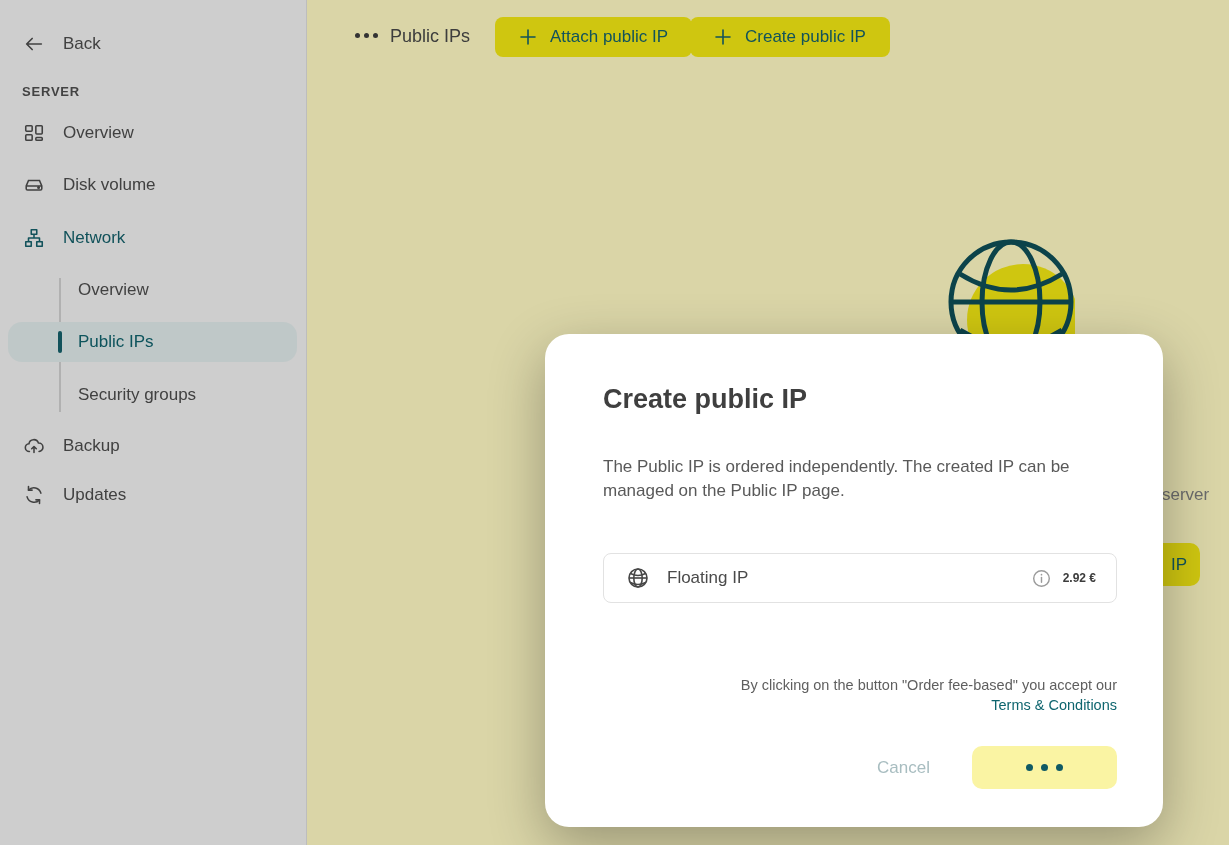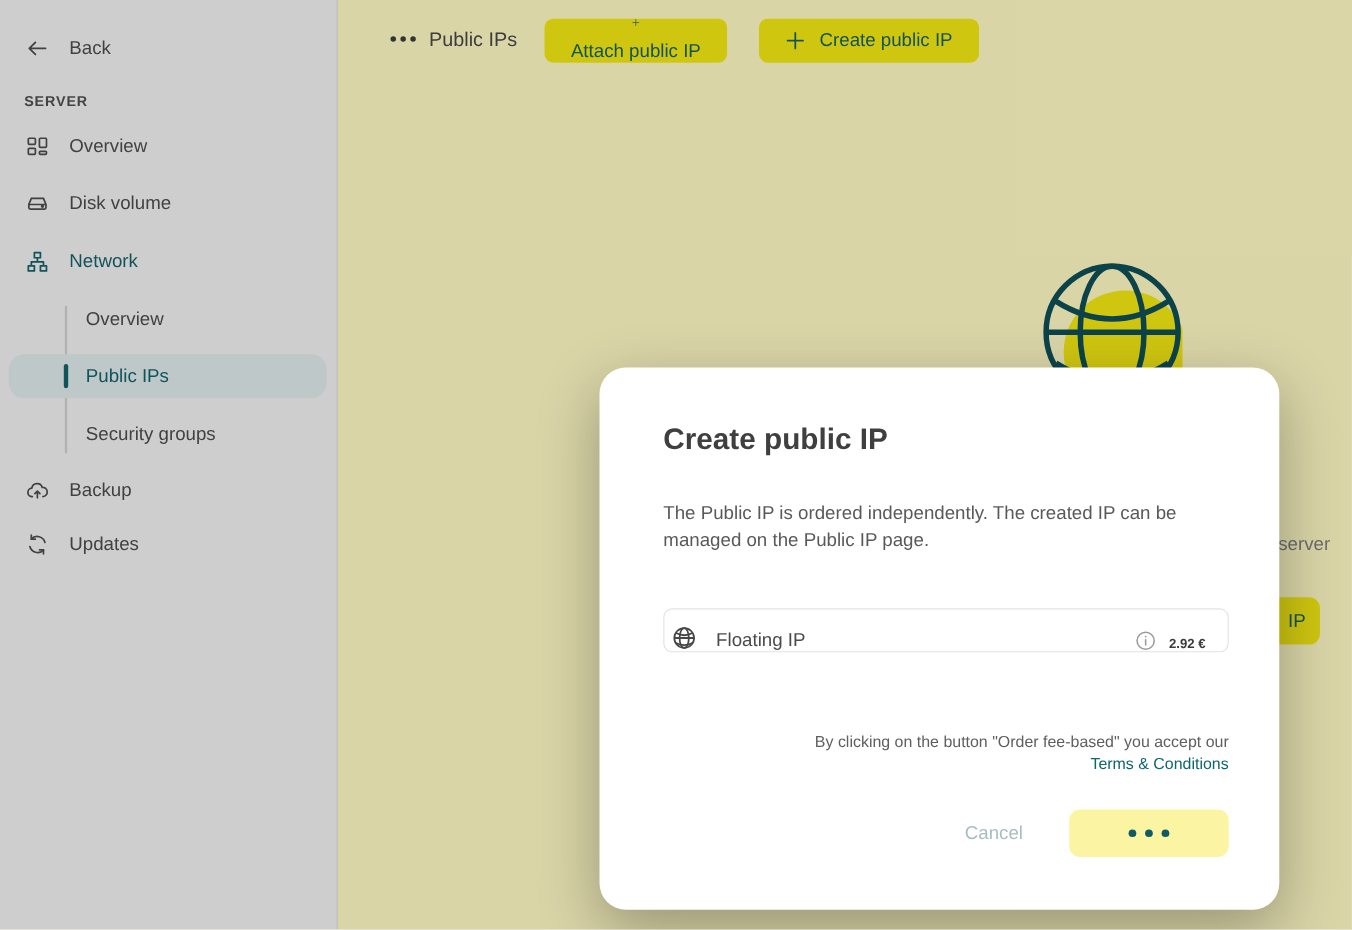--- a/index.html
+++ b/index.html
@@ -36,40 +36,40 @@
   .row-backup  { left:22px; top:434px; }
   .row-updates { left:22px; top:483px; }
 
   
   .main-header-dots { position:absolute; left:355px; top:33px; display:flex; gap:4px; }
   .main-header-dots i { width:5px; height:5px; border-radius:50%; background:#3c3c3c; display:block; }
   .main-title { position:absolute; left:390px; top:26px; font-size:18px; color:#474747; }
   .btn-yellow { position:absolute; top:17px; height:40px; background:#f2e713; color:#15616a;
     border:none; border-radius:8px; font-size:17px; font-family:inherit;
     display:flex; align-items:center; gap:13px; padding:0 24px; cursor:pointer; }
-  .btn-attach { left:495px;flex-direction:column; }
+  .btn-attach { left:495px; }
   .btn-create { left:690px; }
   .plus-ic { width:18px; height:18px; display:block; }
 
   
   .globe-illu { position:absolute; left:947px; top:238px; width:128px; height:128px; }
   .empty-text-frag { position:absolute; left:1162px; top:485px; font-size:17px; color:#7d7d7d; }
   .empty-btn-frag { position:absolute; left:1023px; top:543px; width:177px; height:43px;
     background:#f2e713; color:#15616a; border:none; border-radius:10px; font-size:17px;
     font-family:inherit; cursor:pointer; text-align:right; padding-right:13px; }
 
   
   .overlay { position:absolute; inset:0; background:rgba(0,0,0,0.14); z-index:10; }
   .modal { position:absolute; left:545px; top:334px; width:618px; height:493px;
     background:#ffffff; border-radius:24px; z-index:20;
     box-shadow:0 18px 55px rgba(0,0,0,0.30); padding:50px 46px 0 58px; }
   .modal-title { font-size:27px; font-weight:bold; color:#3f3f3f; }
   .modal-desc { margin-top:40px; max-width:522px; font-size:17px; line-height:24px; color:#595959; }
-  .option-row { margin-top:50px; height:40px; border:1px solid #e2e2e2; border-radius:8px;
-    display:flex; align-items:flex-end; padding:0 20px 0 6px; cursor:pointer; }
+  .option-row { margin-top:50px; height:50px; border:1px solid #e2e2e2; border-radius:8px;
+    display:flex; align-items:center; padding:0 20px 0 22px; cursor:pointer; }
   .option-row .glb { width:24px; height:24px; color:#474747; }
   .option-label { margin-left:17px; font-size:17px; color:#4a4a4a; }
   .option-spacer { flex:1; }
   .info-ic { width:19px; height:19px; color:#9b9b9b; cursor:pointer; }
   .option-price { margin-left:12px; font-size:12px; font-weight:bold; color:#3c3c3c; }
   .terms { margin-top:72px; text-align:right; font-size:14.5px; line-height:20px; color:#5f5f5f; }
   .terms a { color:#0e656e; text-decoration:none; cursor:pointer; }
   .modal-footer { margin-top:31px; display:flex; justify-content:flex-end; align-items:center; }
   .cancel-link { font-size:17px; color:#a8bdc0; background:none; border:none;
     font-family:inherit; cursor:pointer; }

